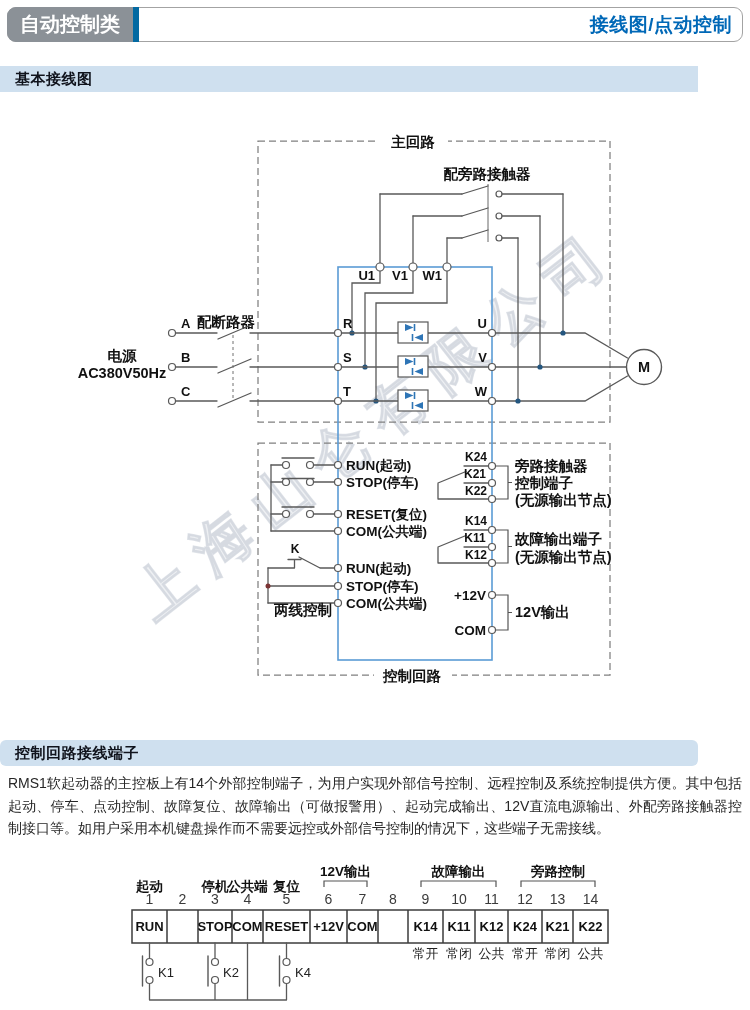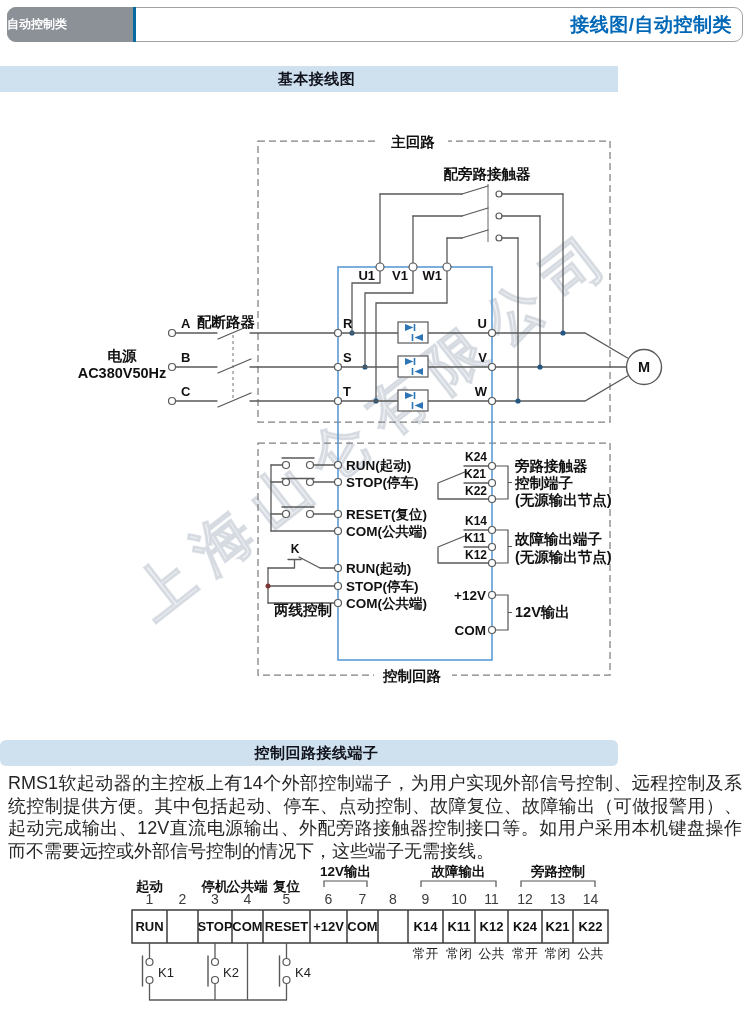--- a/index.html
+++ b/index.html
@@ -3,29 +3,29 @@
 <meta charset="utf-8">
 <style>
   html,body{margin:0;padding:0;background:#fff;}
   body{width:750px;height:1010px;position:relative;overflow:hidden;
        font-family:"Liberation Sans","DejaVu Sans",sans-serif;color:#111;}
   .abs{position:absolute;}
   
   .topbar{position:absolute;left:7px;top:7px;width:734px;height:33px;
           border:1.5px solid #a3a3a3;border-radius:9px;background:#fff;}
   .chip{position:absolute;left:-1px;top:-1px;width:126px;height:35px;
-        background:#8b9197;border-radius:9px 0 0 9px;border-right:3px solid #0369a1;
-        color:#fff;font-size:12px;font-weight:700;line-height:35px;}
+        background:#8b9197;border-radius:9px 0 0 9px;border-right:6px solid #0369a1;
+        color:#fff;font-size:20px;font-weight:700;text-align:center;line-height:35px;}
   .doc-title{position:absolute;right:10px;top:0;height:33px;line-height:34px;
         font-size:19px;font-weight:700;color:#0068b7;letter-spacing:.5px;}
   
-  .secbar{position:absolute;left:0;width:618px;height:26px;background:#cfe0ef;text-align:center;}
+  .secbar{position:absolute;left:0;width:698px;height:26px;background:#cfe0ef;}
   .secbar span{display:inline-block;margin-left:15px;line-height:26px;
         font-size:15px;font-weight:700;color:#10131c;letter-spacing:.5px;}
-  .para{position:absolute;left:8px;top:772px;width:734px;font-size:18px;
+  .para{position:absolute;left:8px;top:772px;width:734px;font-size:14px;
         line-height:22.5px;color:#262626;text-align:justify;}
   
   .wm{position:absolute;left:-35px;top:385px;width:820px;text-align:center;
       font-size:58px;font-weight:700;letter-spacing:16px;
       color:rgba(172,180,194,0.20);-webkit-text-stroke:1px rgba(160,170,186,0.30);
       transform:rotate(-38deg);pointer-events:none;white-space:nowrap;}
   
   svg text{font-family:"Liberation Sans","DejaVu Sans",sans-serif;}
   .w{stroke:#595959;stroke-width:1.3;fill:none;stroke-linecap:round;}
   .w14{stroke:#595959;stroke-width:1.4;fill:none;stroke-linecap:round;}
@@ -49,21 +49,21 @@
   .t-cell{font-size:13px;font-weight:600;fill:#111;}
   .t-sub{font-size:13px;font-weight:500;fill:#222;}
 </style>
 </head>
 <body>
 
 <div class="wm">上海山仑有限公司</div>
 
 <div class="topbar">
   <div class="chip">自动控制类</div>
-  <div class="doc-title">接线图/自动控制类</div>
+  <div class="doc-title">接线图/点动控制</div>
 </div>
 
 <div class="secbar" style="top:66px;">
   <span>基本接线图</span>
 </div>
 
 <svg class="abs" style="left:0;top:95px;" width="750" height="640" viewBox="0 0 750 640">
 
   <rect class="wd" x="258" y="46" width="352" height="281"></rect>
   <rect class="wd" x="258" y="348" width="352" height="232"></rect>

